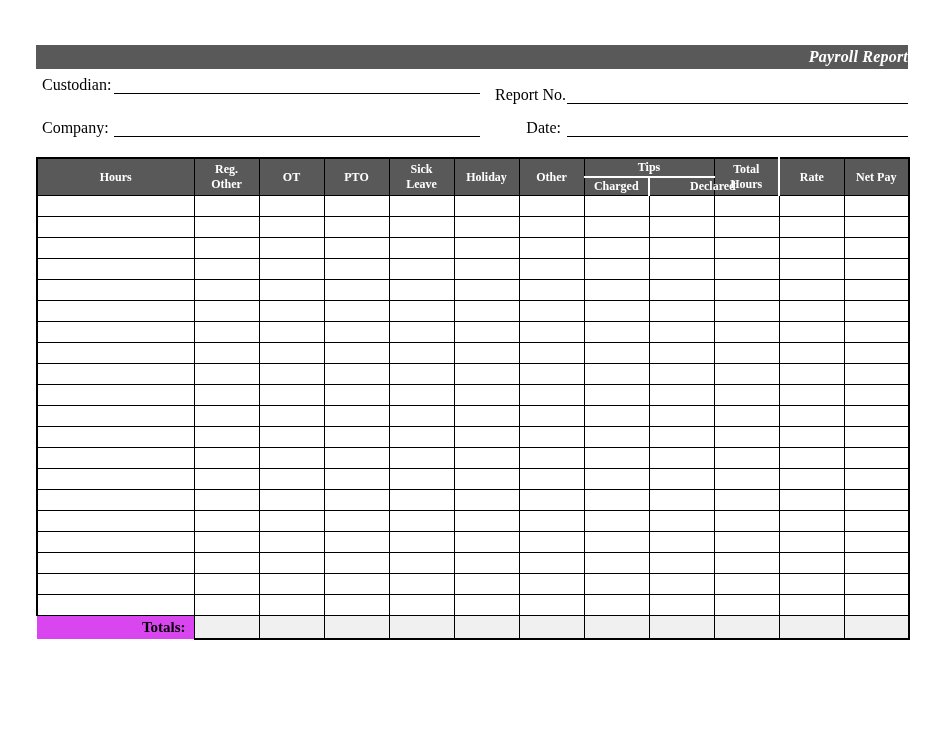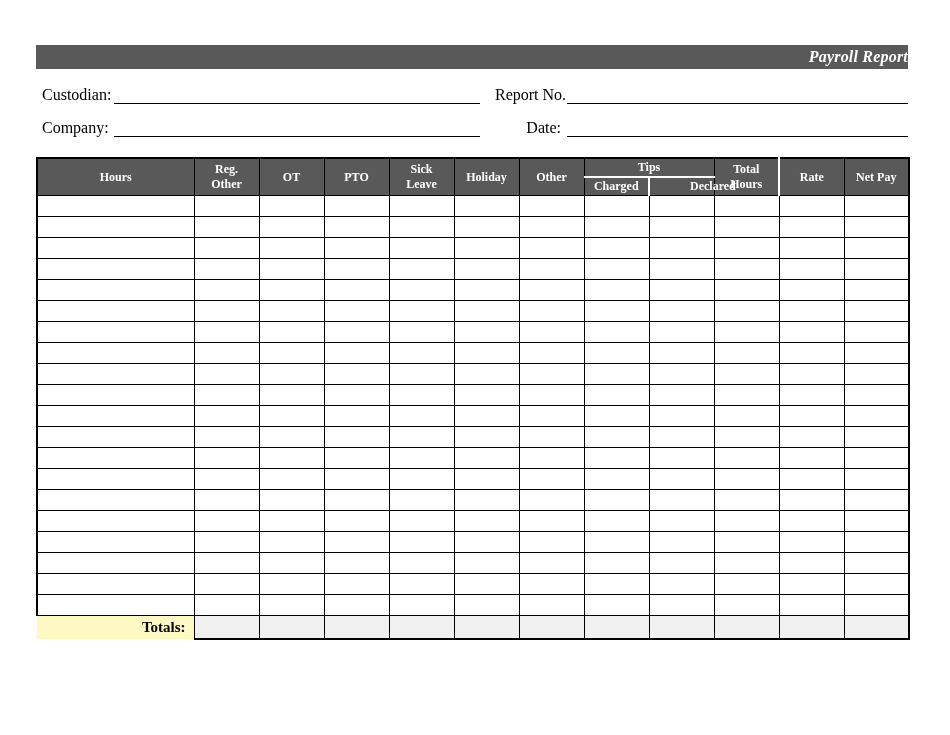--- a/index.html
+++ b/index.html
@@ -26,21 +26,21 @@
   }
   .title-bar .title-text {
     color: #fff; font-weight: bold; font-style: italic; font-size: 16px;
     letter-spacing: 0.2px;
   }
 
   
   .form-field { position: absolute; display: flex; align-items: flex-end; height: 18px; font-size: 16px; }
   .form-field .label { white-space: nowrap; }
   .form-field .line { flex: 1; border-bottom: 1px solid var(--border-color); height: 17px; }
-  .f-custodian { left: 42px; top: 86px;  width: 438px; align-items: flex-end; }
+  .f-custodian { left: 42px; top: 76px;  width: 438px; align-items: flex-end; }
   .f-reportno  { left: 495px; top: 86px; width: 413px; }
   .f-company   { left: 42px; top: 119px; width: 438px; }
   .f-date      { left: 495px; top: 119px; width: 413px; }
   .f-custodian .label, .f-company .label { width: 72px; text-align: left; }
   .f-reportno .label, .f-date .label { width: 66px; text-align: right; margin-right: 6px; }
 
   
   .payroll-table {
     position: absolute; left: 36px; top: 157px; width: 872px;
     border-collapse: collapse; table-layout: fixed;
@@ -66,21 +66,21 @@
   }
   .payroll-table tfoot td.total-cell {
     border: 1px solid var(--border-color);
     background: var(--totals-bg);
     height: 23px; padding: 0;
   }
   .payroll-table tfoot td.totals-label {
     border-left: hidden; border-bottom: hidden;
     border-top: 1px solid var(--border-color);
     border-right: 1px solid var(--border-color);
-    background: #fef9c3;
+    background: #d946ef;
     text-align: right; font-weight: bold; font-size: 15px;
     padding: 0 8px 0 0; height: 23px;
   }
 
   
   .footer {
     position: absolute; left: 0; top: 674px; width: 950px;
     text-align: center; font-size: 14px;
   }
 </style>

